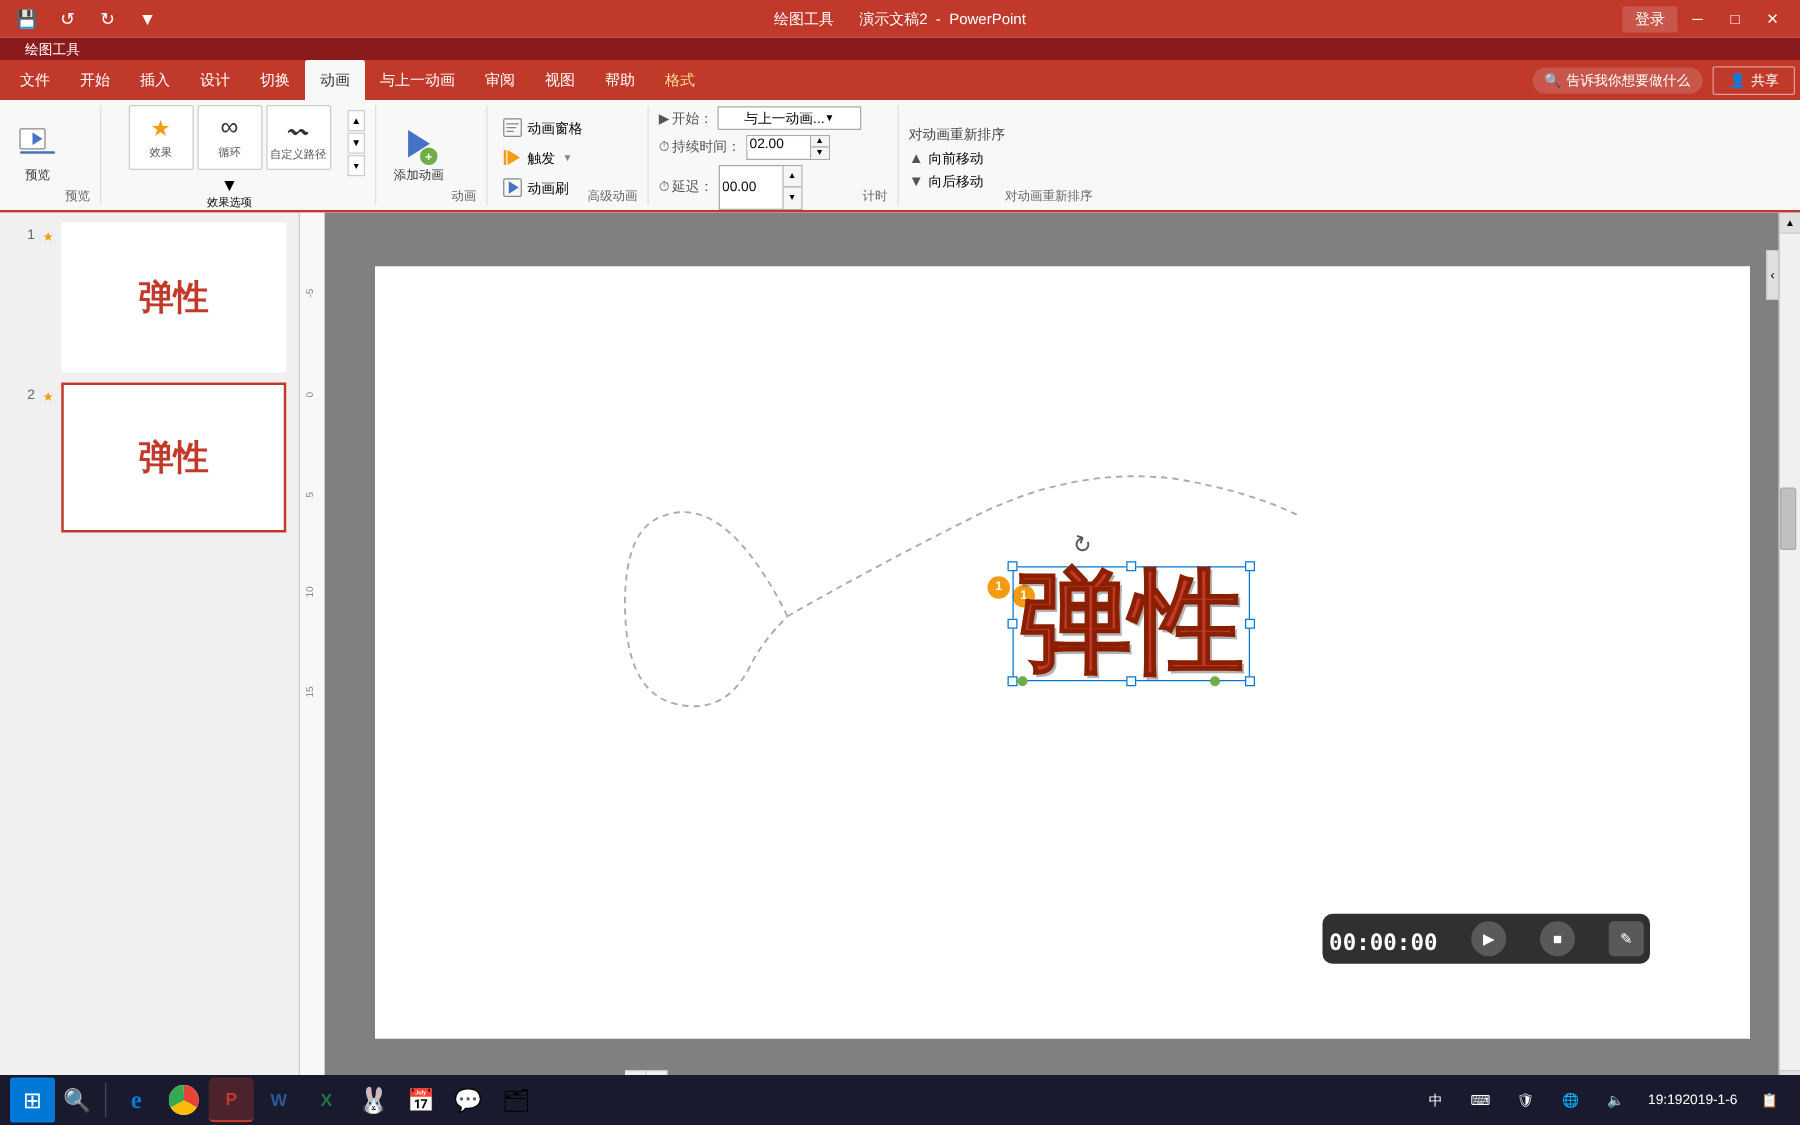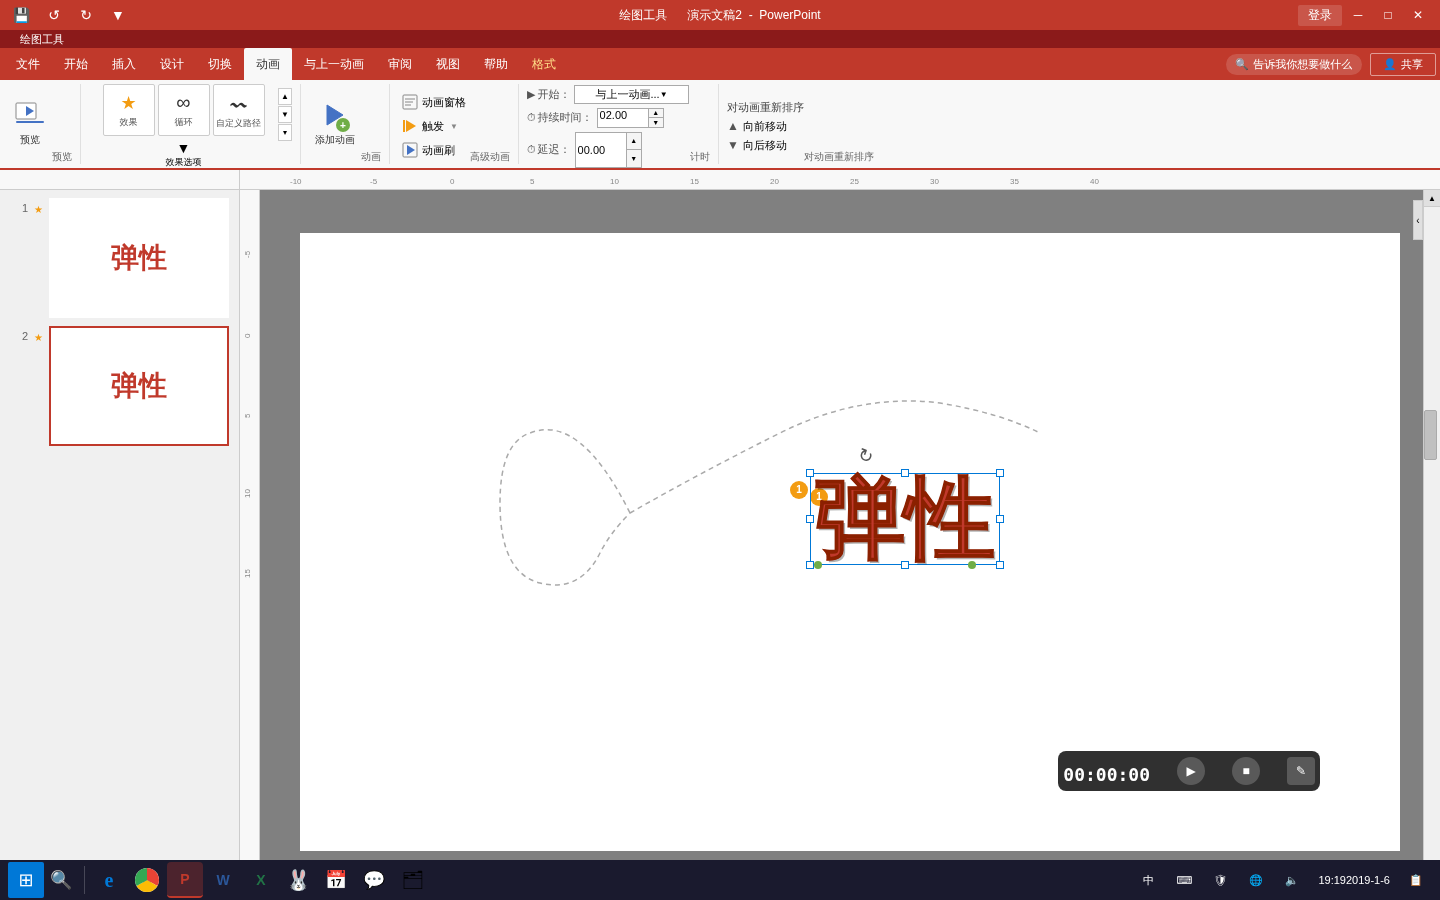--- a/index.html
+++ b/index.html
@@ -564,43 +564,20 @@
           <span style="color:#555;">▼</span>
           <span style="font-size:11px;">向后移动</span>
         </div>
       </div>
       <div class="ribbon-group-title">对动画重新排序</div>
     </div>
   </div>
 
   <div style="display:flex;flex-direction:column;flex:1;">
 
-    <div style="display:flex;height:20px;background:#f8f8f8;border-bottom:1px solid #ccc;">
-      <div style="width:240px;background:#f8f8f8;border-right:1px solid #ccc;display:flex;align-items:center;justify-content:center;"></div>
-      <div style="flex:1;overflow:hidden;position:relative;background:#f8f8f8;">
-        <svg width="100%" height="20">
-          <rect width="100%" height="20" fill="#f8f8f8"></rect>
-
-          <g fill="#888" font-size="8">
-            <text x="50" y="14">-10</text>
-            <text x="130" y="14">-5</text>
-            <text x="210" y="14">0</text>
-            <text x="290" y="14">5</text>
-            <text x="370" y="14">10</text>
-            <text x="450" y="14">15</text>
-            <text x="530" y="14">20</text>
-            <text x="610" y="14">25</text>
-            <text x="690" y="14">30</text>
-            <text x="770" y="14">35</text>
-            <text x="850" y="14">40</text>
-          </g>
-        </svg>
-      </div>
-      <div style="width:17px;background:#f8f8f8;"></div>
-    </div>
 
     <div style="display:flex;flex:1;overflow:hidden;">
 
       <div class="slide-panel">
 
         <div class="slide-thumb">
           <div class="slide-num">1</div>
           <div class="slide-star">★</div>
           <div class="slide-preview">
             <span style="font-size:28px;color:#c0392b;font-weight:bold;font-family:'KaiTi',serif;">弹性</span>

